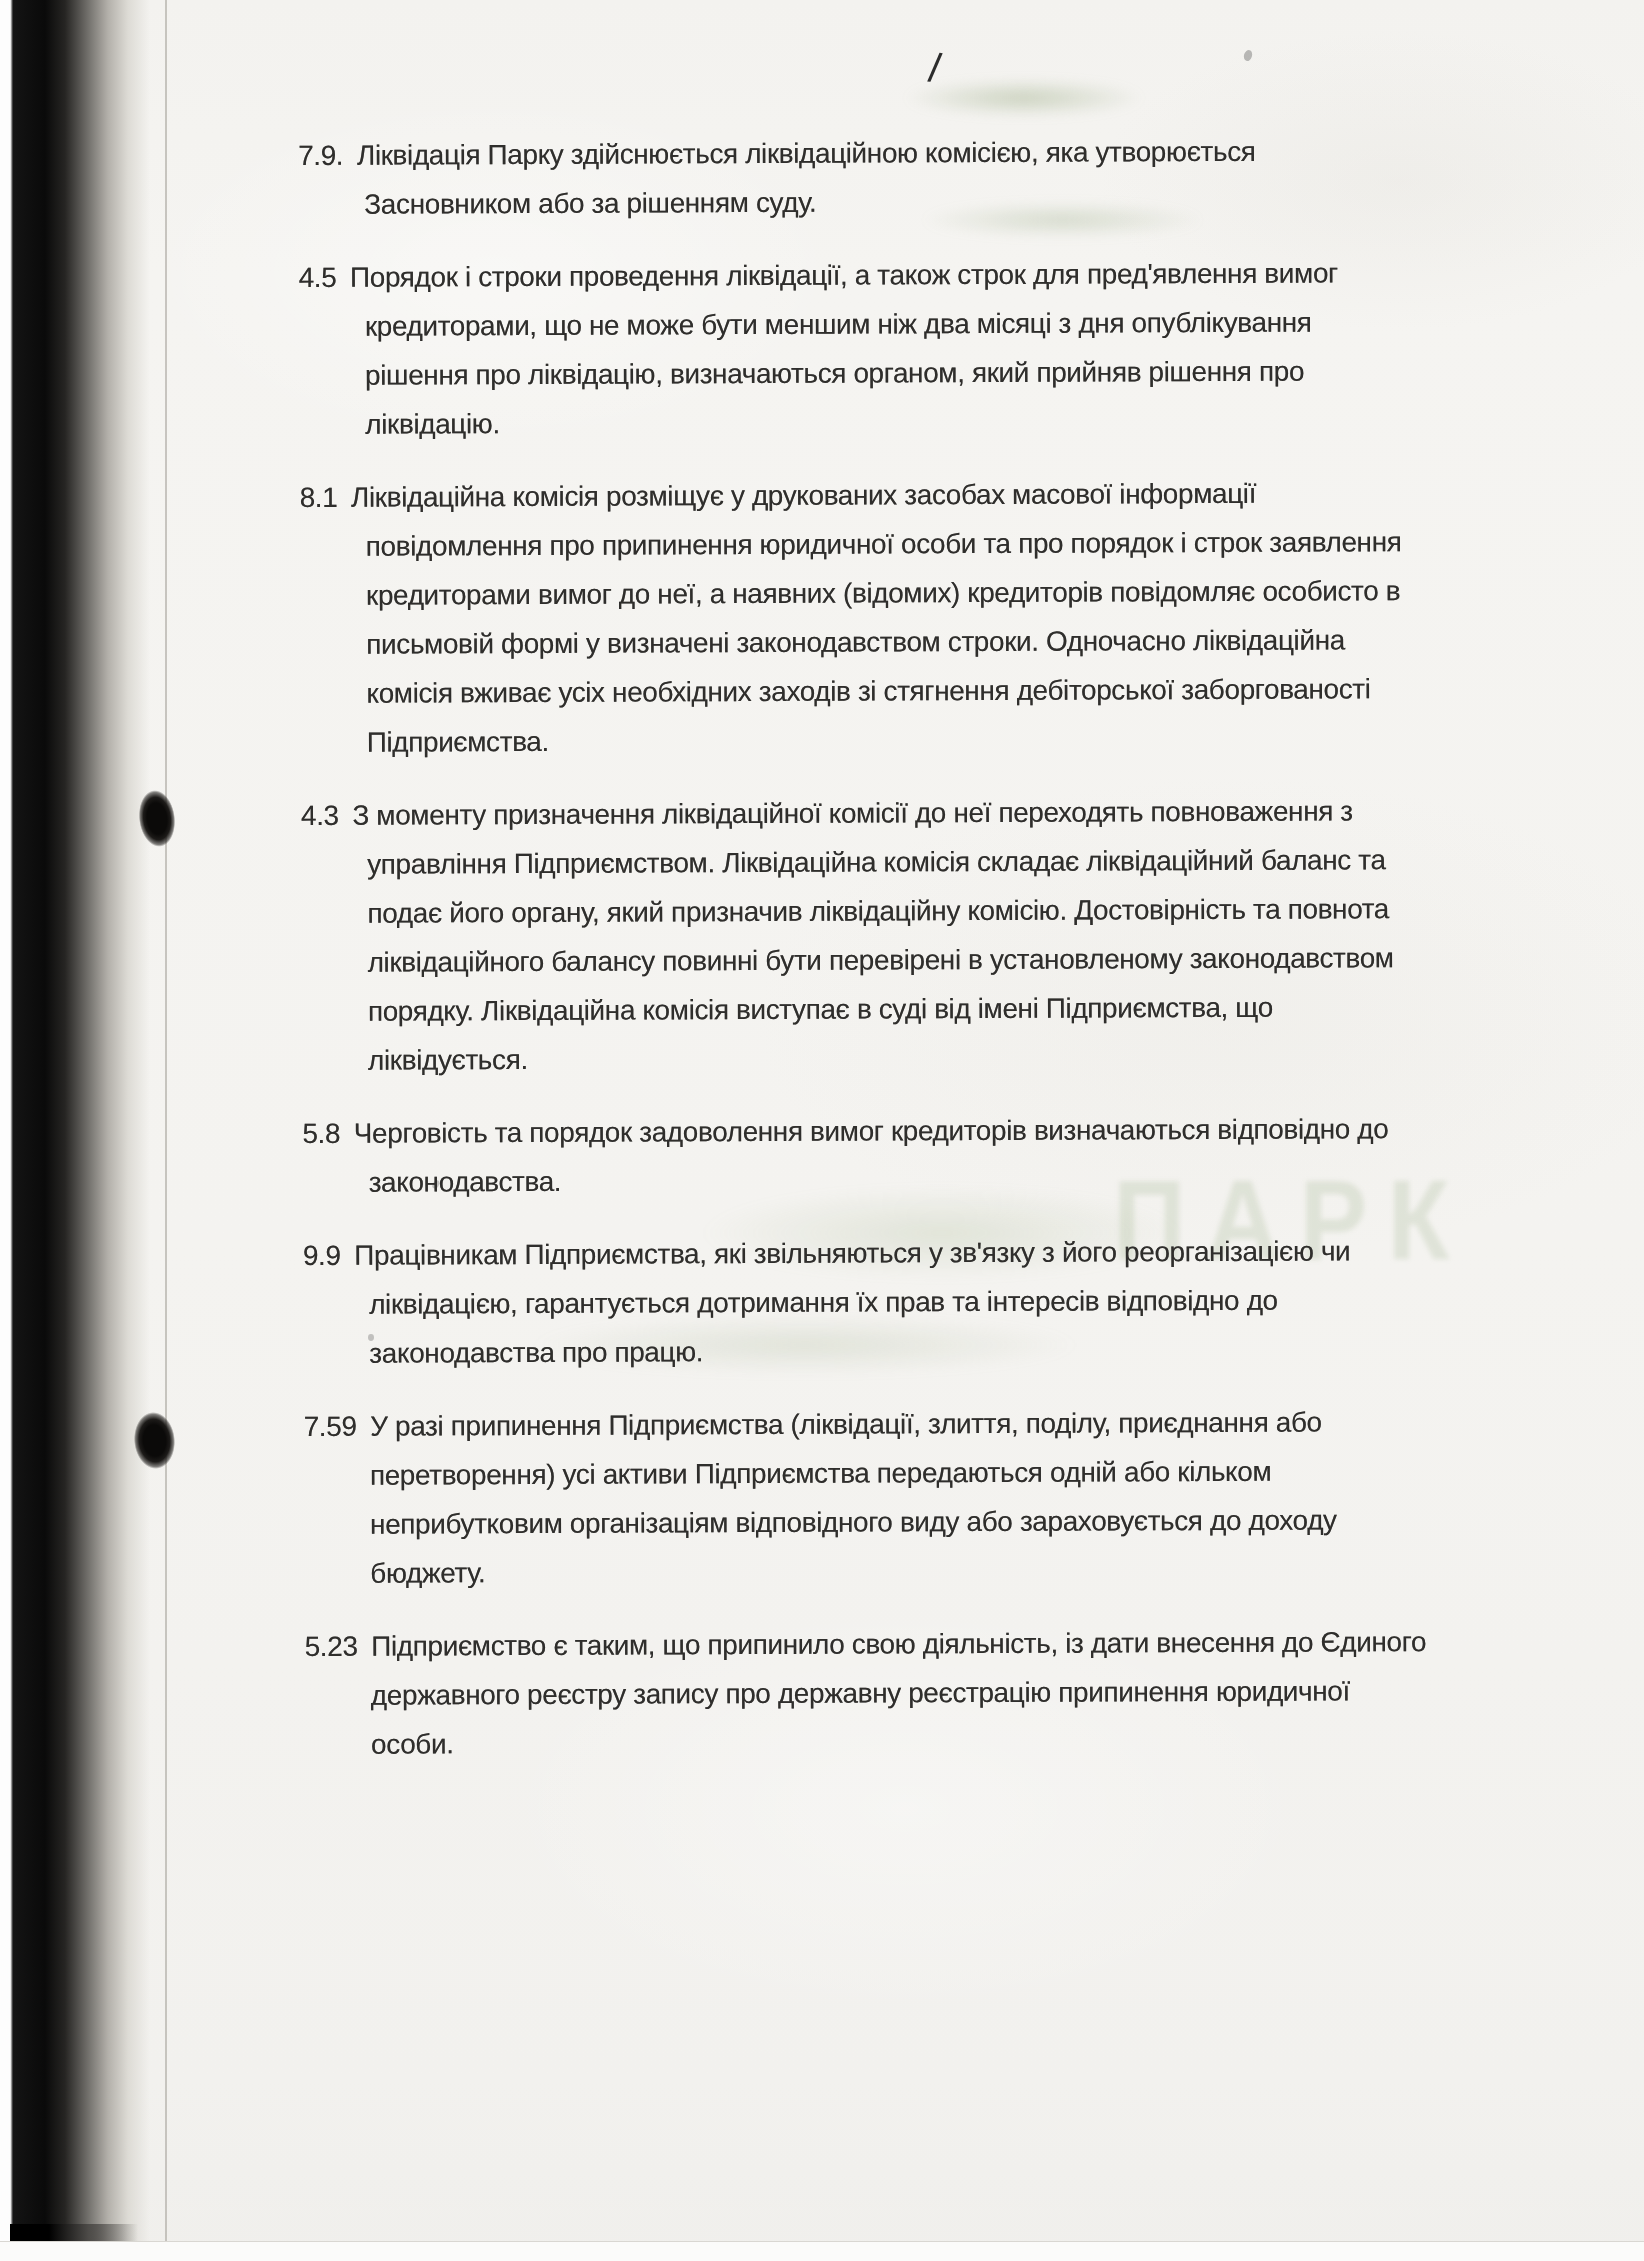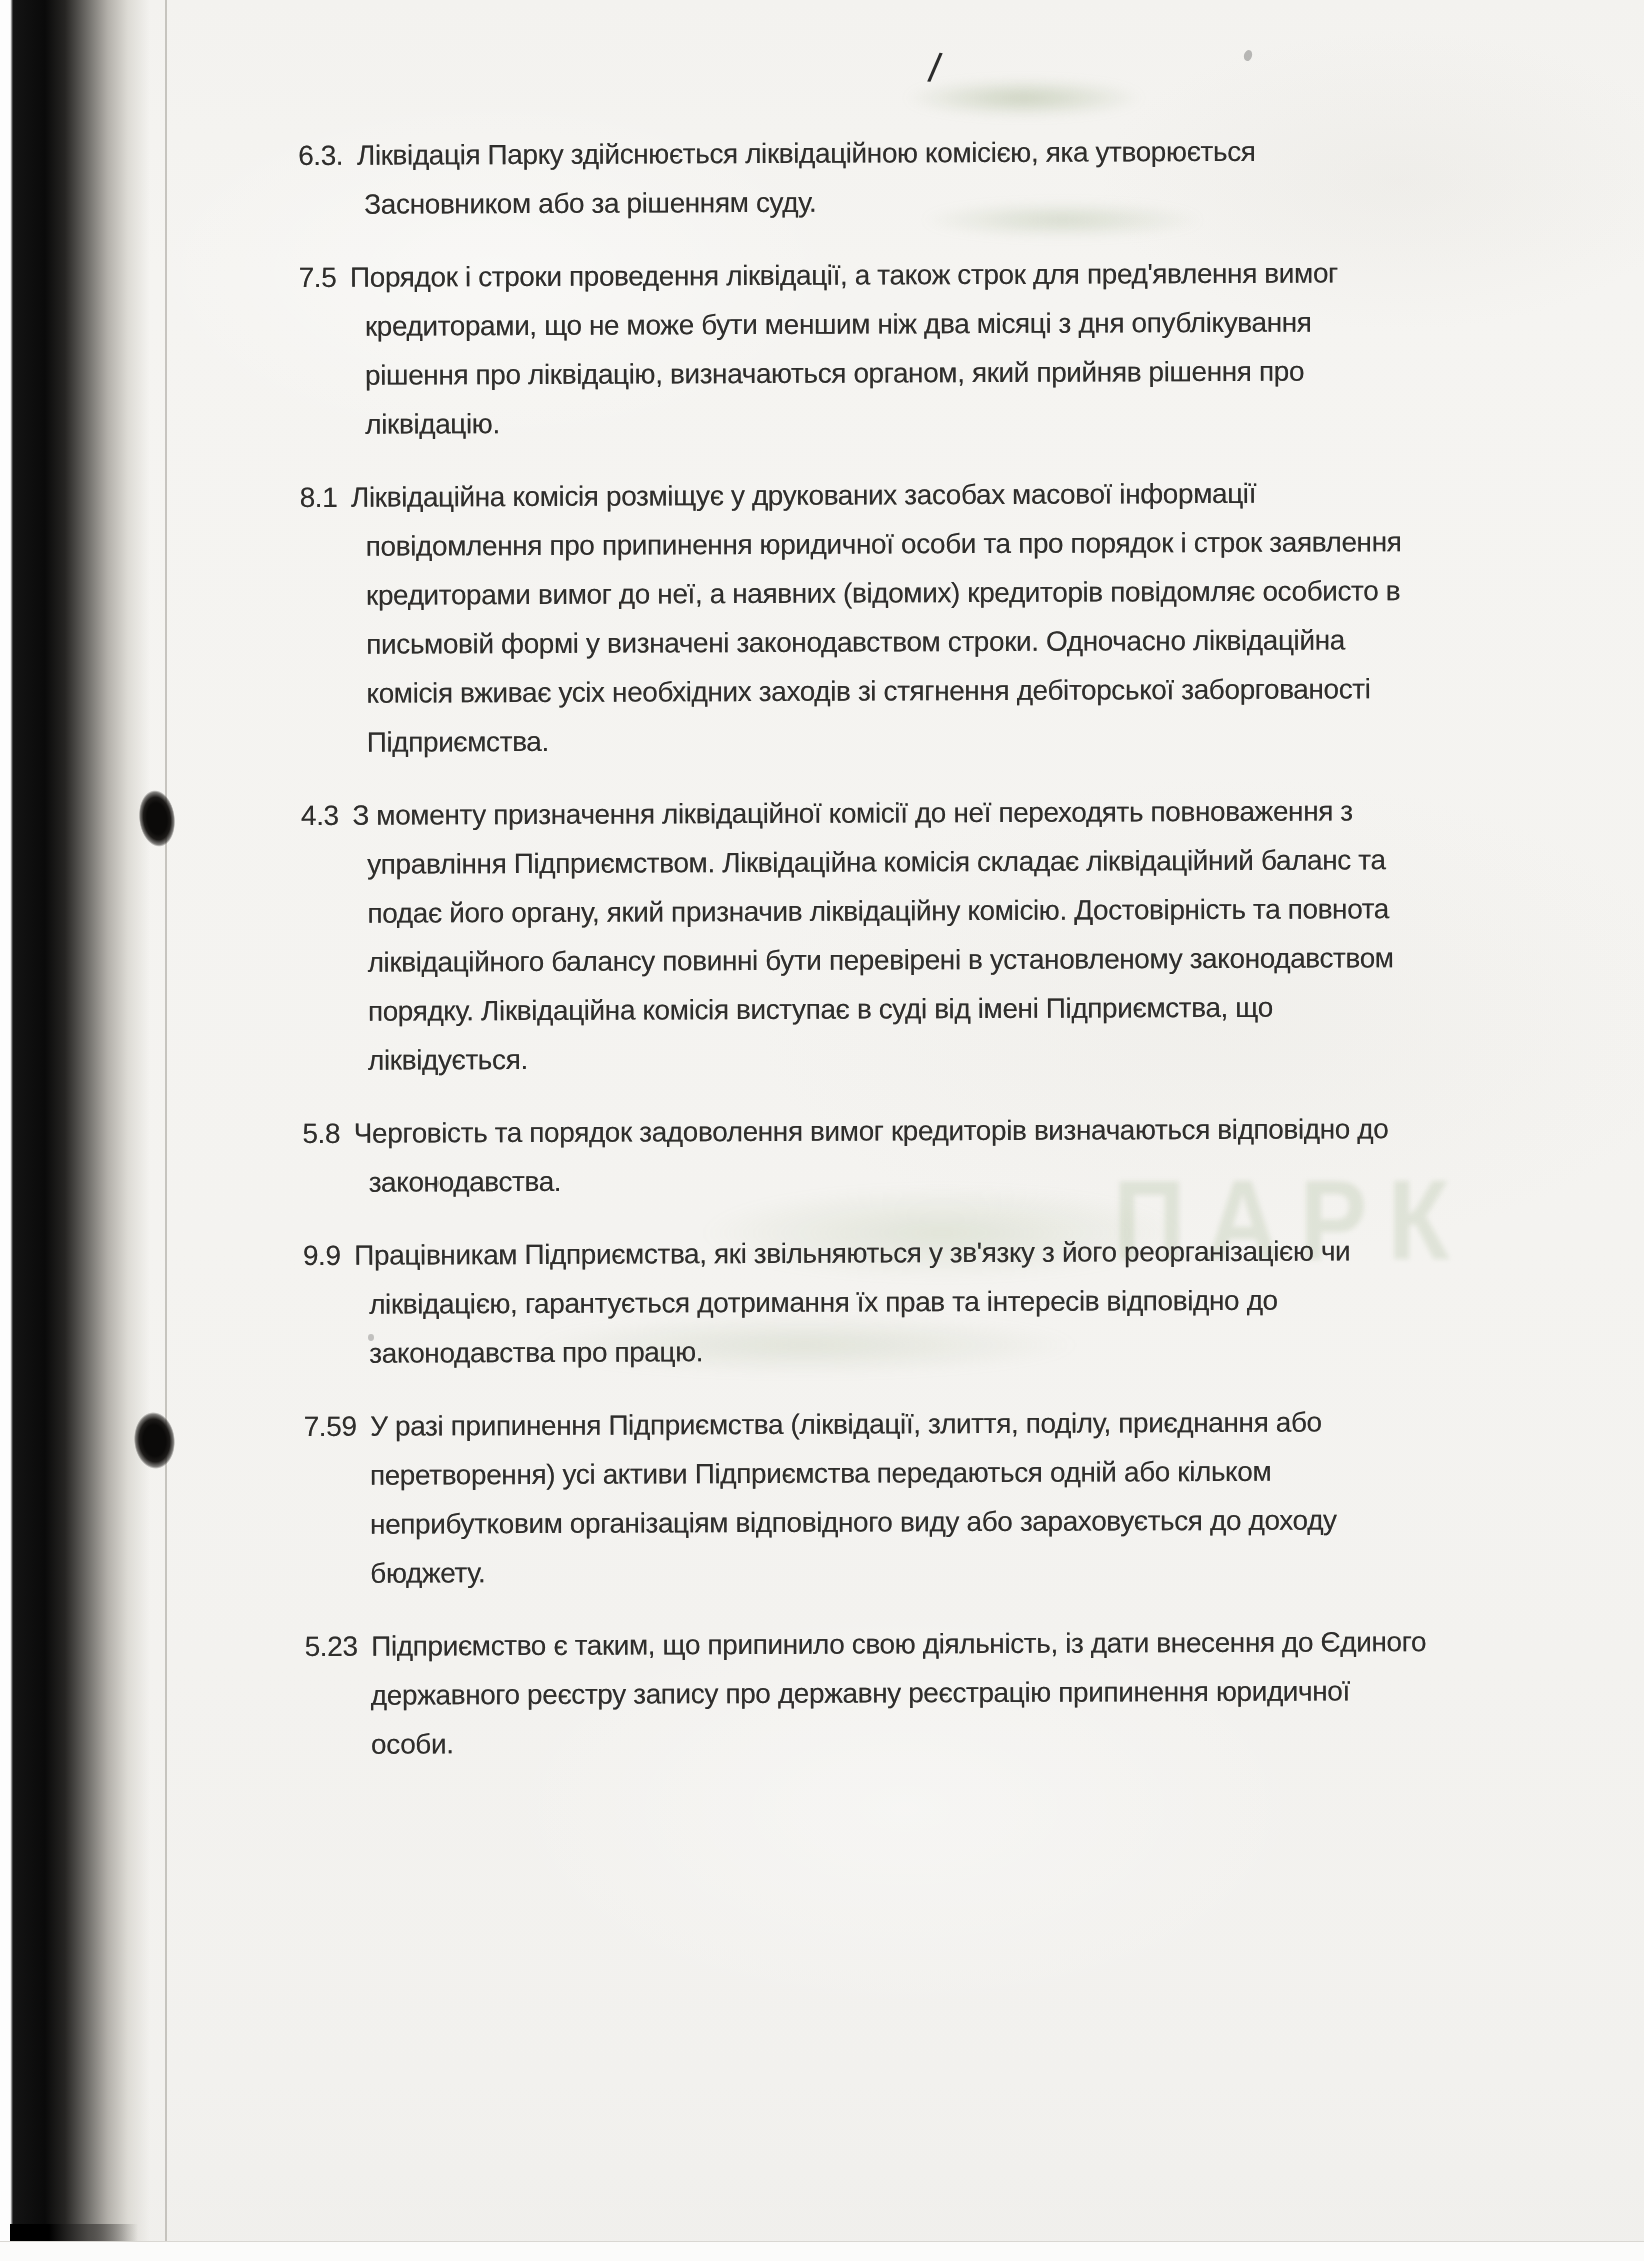--- a/index.html
+++ b/index.html
@@ -70,25 +70,25 @@
   <div class="ghost ghost-mid"></div>
   <div class="ghost-text">ПАРК</div>
 
   <div class="slash">/</div>
   <div class="dot d1"></div>
   <div class="dot d2"></div>
   <div class="dot d3"></div>
 
   <div class="doc" id="doc">
       <div class="para">
-        <div class="line first"><span class="pnum">6.3.</span><span>Ліквідація Парку здійснюється ліквідаційною комісією, яка утворюється</span></div>
+        <div class="line first"><span class="pnum">7.9.</span><span>Ліквідація Парку здійснюється ліквідаційною комісією, яка утворюється</span></div>
         <div class="line cont">Засновником або за рішенням суду.</div>
       </div>
       <div class="para">
-        <div class="line first"><span class="pnum">7.5</span><span>Порядок і строки проведення ліквідації, а також строк для пред'явлення вимог</span></div>
+        <div class="line first"><span class="pnum">4.5</span><span>Порядок і строки проведення ліквідації, а також строк для пред'явлення вимог</span></div>
         <div class="line cont">кредиторами, що не може бути меншим ніж два місяці з дня опублікування</div>
         <div class="line cont">рішення про ліквідацію, визначаються органом, який прийняв рішення про</div>
         <div class="line cont">ліквідацію.</div>
       </div>
       <div class="para">
         <div class="line first"><span class="pnum">8.1</span><span>Ліквідаційна комісія розміщує у друкованих засобах масової інформації</span></div>
         <div class="line cont">повідомлення про припинення юридичної особи та про порядок і строк заявлення</div>
         <div class="line cont">кредиторами вимог до неї, а наявних (відомих) кредиторів повідомляє особисто в</div>
         <div class="line cont">письмовій формі у визначені законодавством строки. Одночасно ліквідаційна</div>
         <div class="line cont">комісія вживає усіх необхідних заходів зі стягнення дебіторської заборгованості</div>

